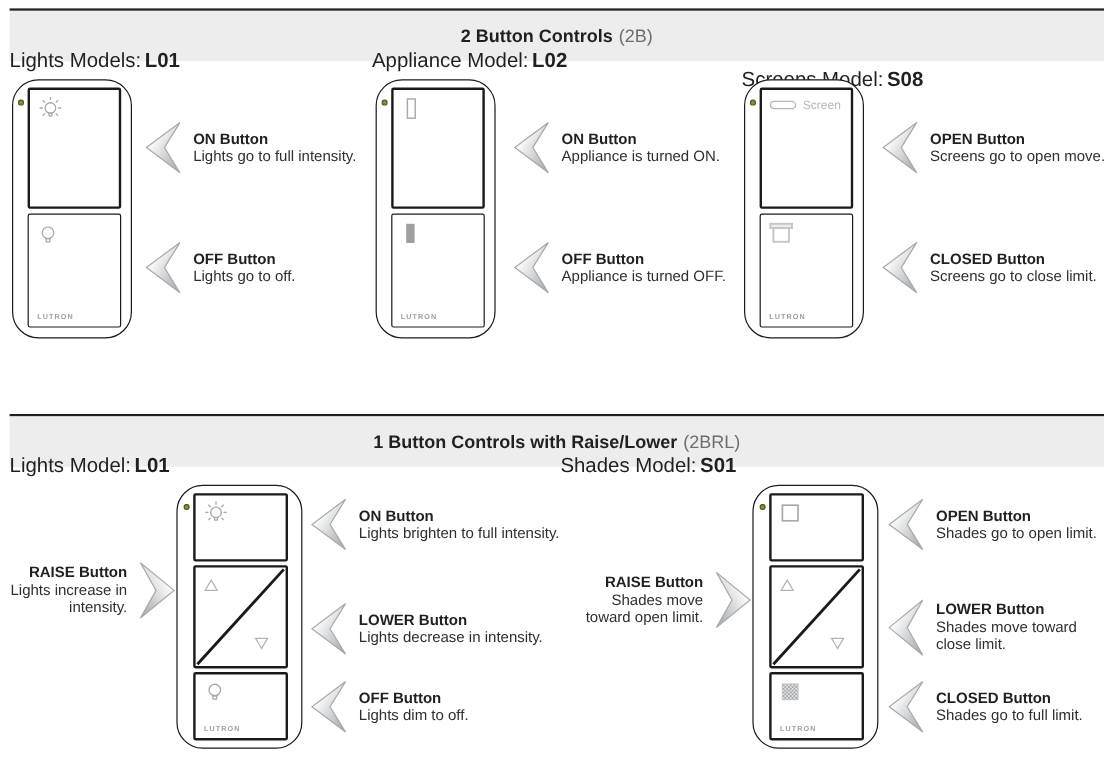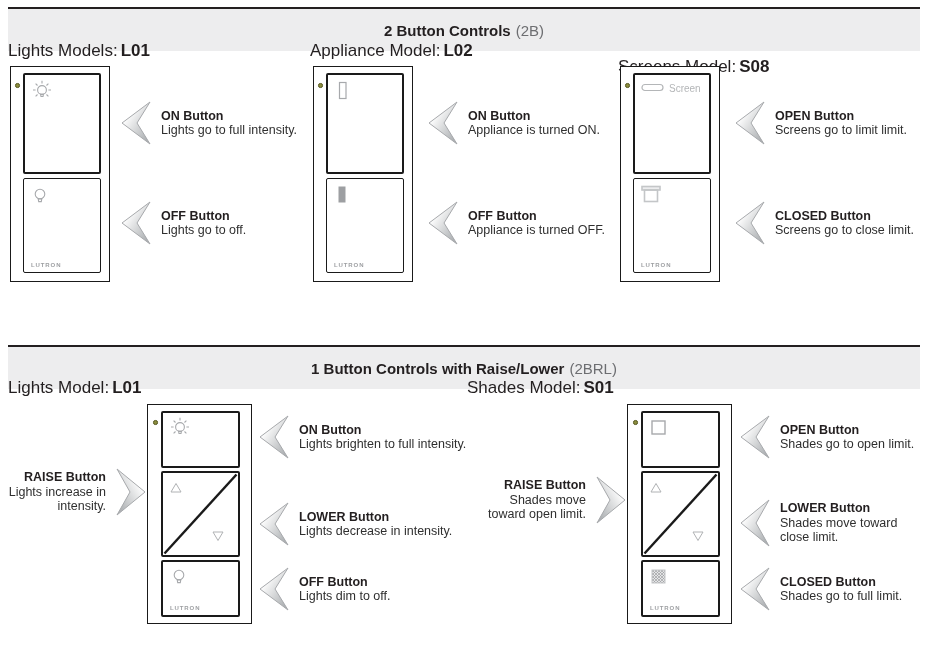--- a/index.html
+++ b/index.html
@@ -8,21 +8,21 @@
   
   .rule{position:absolute;left:8px;width:912px;height:2px;background:#231f20;}
   .bar{position:absolute;left:8px;width:912px;height:42px;background:#ededee;
        display:flex;justify-content:center;align-items:center;gap:5px;font-size:15px;}
   .bar .t{font-weight:bold;color:#231f20;}
   .bar .c{color:#6d6e71;}
   
   .mlabel{position:absolute;font-size:17px;color:#231f20;white-space:nowrap;}
   .mlabel b{margin-left:3px;}
   
-  .device{position:absolute;border:1.6px solid #1a1a1a;border-radius:0;background:#fff;box-sizing:border-box;}
+  .device{position:absolute;border:1.6px solid #1a1a1a;border-radius:22px;background:#fff;box-sizing:border-box;}
   .led{position:absolute;width:4.5px;height:4.5px;border-radius:50%;background:#8a8c3c;border:1px solid #55571e;box-sizing:border-box;}
   .btn{position:absolute;background:#fff;border:1.5px solid #1a1a1a;border-radius:2px;box-sizing:border-box;}
   .btn.thick{border-width:2.5px;}
   .btn.mid2{border-width:2px;}
   .brand{position:absolute;left:7px;bottom:4px;font-size:6px;letter-spacing:0.9px;color:#9d9fa2;font-weight:bold;}
   .icon{position:absolute;}
   .screenlabel{font-size:10px;color:#b4b6b8;}
   .toprow{position:absolute;left:6px;top:7px;display:flex;align-items:center;gap:4px;}
   
   .callout{position:absolute;display:flex;align-items:center;}
@@ -165,21 +165,21 @@
       <span class="brand">LUTRON</span>
     </div>
   </div>
 
   <div class="callout" style="left:735px;top:101px;">
     <svg class="arr" width="30" height="44" viewBox="0 0 30 44">
       <path d="M1,22 L29,1 L16,22 L29,43 Z" fill="url(#agl)" stroke="#a7a9ac" stroke-width="1"></path>
     </svg>
     <div class="ctext">
       <div class="ctitle">OPEN Button</div>
-      <div class="cdesc">Screens go to limit limit.</div>
+      <div class="cdesc">Screens go to open move.</div>
     </div>
   </div>
   <div class="callout" style="left:735px;top:201px;">
     <svg class="arr" width="30" height="44" viewBox="0 0 30 44">
       <path d="M1,22 L29,1 L16,22 L29,43 Z" fill="url(#agl)" stroke="#a7a9ac" stroke-width="1"></path>
     </svg>
     <div class="ctext">
       <div class="ctitle">CLOSED Button</div>
       <div class="cdesc">Screens go to close limit.</div>
     </div>

